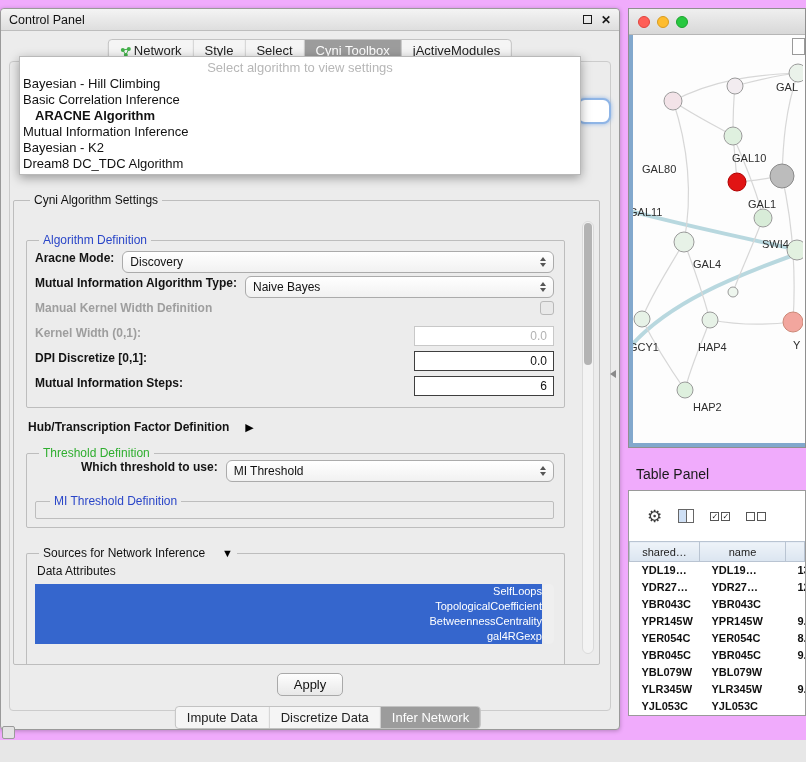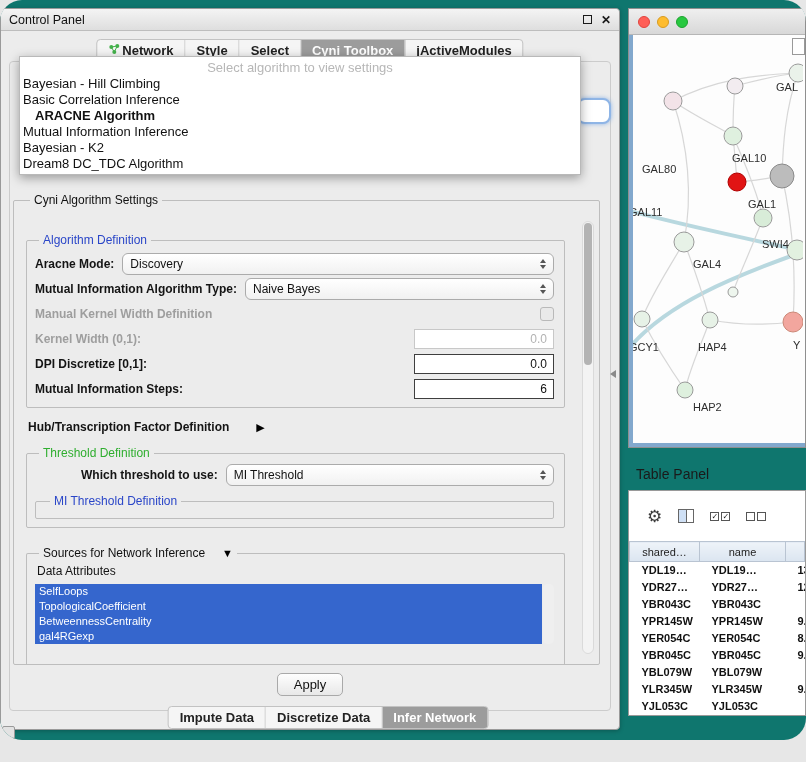--- a/index.html
+++ b/index.html
@@ -1,79 +1,79 @@
 <!DOCTYPE html>
 <html><head>
 <meta charset="utf-8">
 <style>
   * { margin:0; padding:0; box-sizing:border-box; }
   body { font-family:"Liberation Sans", sans-serif; background:#e7e7e7; }
-  .page { position:relative; width:806px; height:740px; background:#0f766e; overflow:hidden;border-radius:22px; }
+  .page { position:relative; width:806px; height:740px; background:#f0abfc; overflow:hidden; }
 
   
   .window { position:absolute; background:#ececec; border:1px solid #9a9a9a; border-radius:4px; box-shadow:0 1px 4px rgba(0,0,0,0.25); }
 
   
   #control-panel { left:0; top:8px; width:620px; height:722px; }
   .cp-titlebar { height:22px; display:flex; align-items:center; padding:0 8px; background:linear-gradient(#f4f4f4,#dedede); border-bottom:1px solid #bdbdbd; border-radius:4px 4px 0 0; font-size:12.5px; color:#111; }
   .cp-controls { margin-left:auto; display:flex; gap:9px; align-items:center; }
   .float-icon { width:9px; height:9px; border:1.5px solid #1a1a1a; }
   .close-icon { font-size:12px; font-weight:bold; color:#1a1a1a; line-height:1; }
 
   .tabstrip { position:absolute; display:flex; border:1px solid #c2c2c2; border-radius:4px; background:#f5f5f5; overflow:hidden; font-size:13px; white-space:nowrap; left:50%; transform:translateX(-50%); }
   .tabstrip.top { top:30px; }
   .tabstrip.bottom { top:697px;margin-left:18px; }
-  .tab { padding:3px 11px; border-right:1px solid #d2d2d2; color:#222; display:flex; align-items:flex-start; gap:2px;font-weight:bold; }
+  .tab { padding:3px 11px; border-right:1px solid #d2d2d2; color:#222; display:flex; align-items:flex-end; gap:2px; }
   .tab:last-child { border-right:none; }
   .tab.selected { background:#9c9c9c; color:#fff; }
 
   .pane-outline { position:absolute; left:8px; top:52px; width:602px; height:650px; border:1px solid #cccccc; border-radius:4px; }
 
   .combo-fragment { position:absolute; left:576px; top:89px; width:34px; height:26px; border:2px solid #8fb5e6; border-radius:8px; background:#fff; box-shadow:0 0 4px #8fb5e6; z-index:10; }
 
   .popup { position:absolute; left:18px; top:47px; width:562px; height:119px; background:#fff; border:1px solid #b9b9b9; box-shadow:0 3px 10px rgba(0,0,0,0.35); z-index:30; padding-top:3px; font-size:13px; }
   .popup-header { text-align:center; color:#b7b7b7; height:16px; line-height:16px; }
   .popup-item { height:16px; line-height:16px; padding-left:3px; color:#111; }
   .popup-item.sel { font-weight:bold;margin-left:12px; }
 
   #cyni-settings { position:absolute; left:12px; top:184px; width:586px; height:472px; border:1px solid #bdbdbd; border-radius:2px; padding:6px 34px 0 12px; overflow:hidden; }
   fieldset { border:1px solid #bdbdbd; border-radius:2px; }
   legend { font-size:12px; padding:0 4px; margin-left:4px; color:#111; }
   .fs-algo { margin-top:20px; padding:4px 10px 6px 8px; }
   .fs-algo > legend { color:#2a46c8; }
-  .row { display:flex; align-items:center; height:25px; gap:8px; font-size:12px; }
+  .row { display:flex; align-items:flex-start; height:25px; gap:8px; font-size:12px; }
   .lbl { font-weight:bold; color:#141414; white-space:nowrap; }
   .lbl.disabled { color:#9e9e9e; }
   .spacer { flex:1; }
   .combo { flex:1; height:22px; border:1px solid #ababab; border-radius:6px; background:linear-gradient(#ffffff,#f1f1f1); display:flex; align-items:center; padding:0 7px; font-size:12px; color:#111; }
   .arrows { margin-left:auto; display:flex; flex-direction:column; gap:2px; }
   .arr-up { width:0; height:0; border-left:3.5px solid transparent; border-right:3.5px solid transparent; border-bottom:4px solid #555; }
   .arr-down { width:0; height:0; border-left:3.5px solid transparent; border-right:3.5px solid transparent; border-top:4px solid #555; }
   .tfield { width:140px; height:20px; border:1px solid #3f3f3f; background:#fff; font-size:12px; padding:0 6px; display:flex; align-items:center; justify-content:flex-end; color:#111; }
   .tfield.disabled { border-color:#c8c8c8; color:#b3b3b3; }
   .checkbox { width:14px; height:14px; border:1px solid #b9b9b9; border-radius:3px; background:#e9e9e9; }
 
   .vscroll { position:absolute; right:5px; top:14px; bottom:10px; width:12px; background:#f3f3f3; border:1px solid #dadada; border-radius:6px; }
   .vthumb { position:absolute; left:1px; top:1px; width:8px; height:142px; background:#b3b3b3; border-radius:4px; }
 
-  .hub-row { display:flex; align-items:center; gap:27px; margin:12px 0 0 2px; font-size:12px; }
+  .hub-row { display:flex; align-items:center; gap:16px; margin:12px 0 0 2px; font-size:12px; }
   .tri-glyph { font-size:11px; color:#000; }
 
   .fs-threshold { margin-top:12px; padding:0 10px 8px 8px; }
   .fs-threshold > legend { color:#2fae2f; }
   .row-which { height:30px; }
   .row-which .lbl { margin-left:46px; }
   .fs-mi { margin-top:4px; padding:2px 8px 8px 10px; }
   .fs-mi > legend { color:#2a46c8; }
 
   .fs-sources { margin-top:18px; border-bottom:none; padding:0 10px 0 8px; height:140px; }
   .src-legend { display:flex; align-items:center; gap:17px; }
   .attr-title { font-weight:normal; font-size:12px; margin:4px 0 6px 2px; color:#141414; }
   .attr-list { position:relative; width:519px; }
-  .attr-row { height:15px; line-height:15px; background:#3566cd; color:#fff; font-size:11px; padding-left:4px; width:507px; white-space:nowrap; }
+  .attr-row { height:15px; line-height:15px; background:#3566cd; color:#fff; font-size:11px; padding-left:4px; width:507px; white-space:nowrap;text-align:right; }
   .attr-vtrack { position:absolute; right:0; top:0; width:11px; height:60px; background:#efefef; border-radius:5px; }
 
   .apply-row { position:absolute; left:0; right:0; top:664px; display:flex; justify-content:center; }
   .apply-btn { padding:3px 16px; font-size:13px; color:#111; background:linear-gradient(#fefefe,#e8e8e8); border:1px solid #a9a9a9; border-radius:5px; }
 
   .divider-arrow { position:absolute; left:610px; top:370px; width:0; height:0; border-top:4px solid transparent; border-bottom:4px solid transparent; border-right:6px solid #8a8a8a; }
 
   
   #network-window { position:absolute; left:628px; top:8px; width:178px; height:440px; background:#fff; border:1px solid #8f8f8f; overflow:hidden; }
   .net-titlebar { height:26px; background:linear-gradient(#efefef,#d8d8d8); border-bottom:1px solid #b6b6b6; display:flex; align-items:center; gap:7px; padding-left:9px; }

